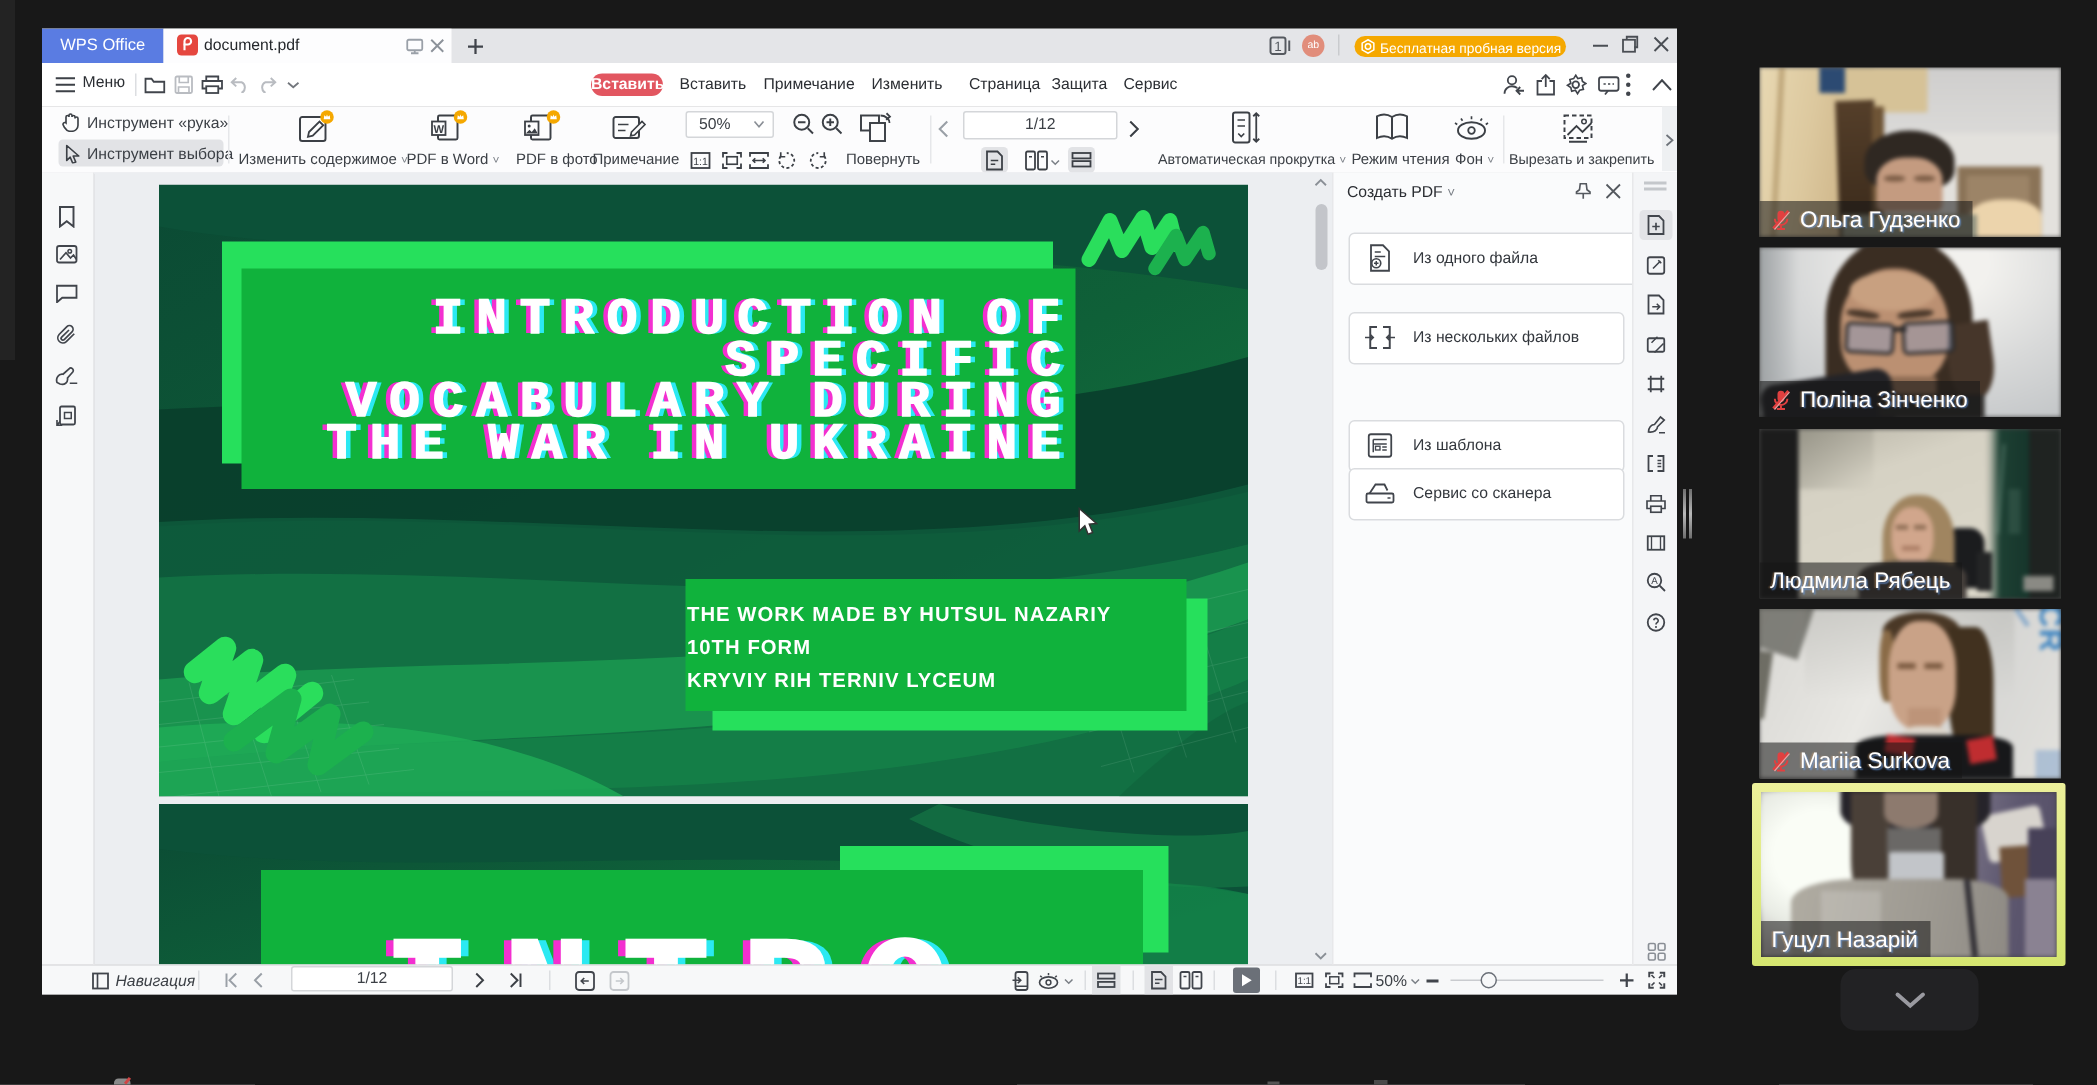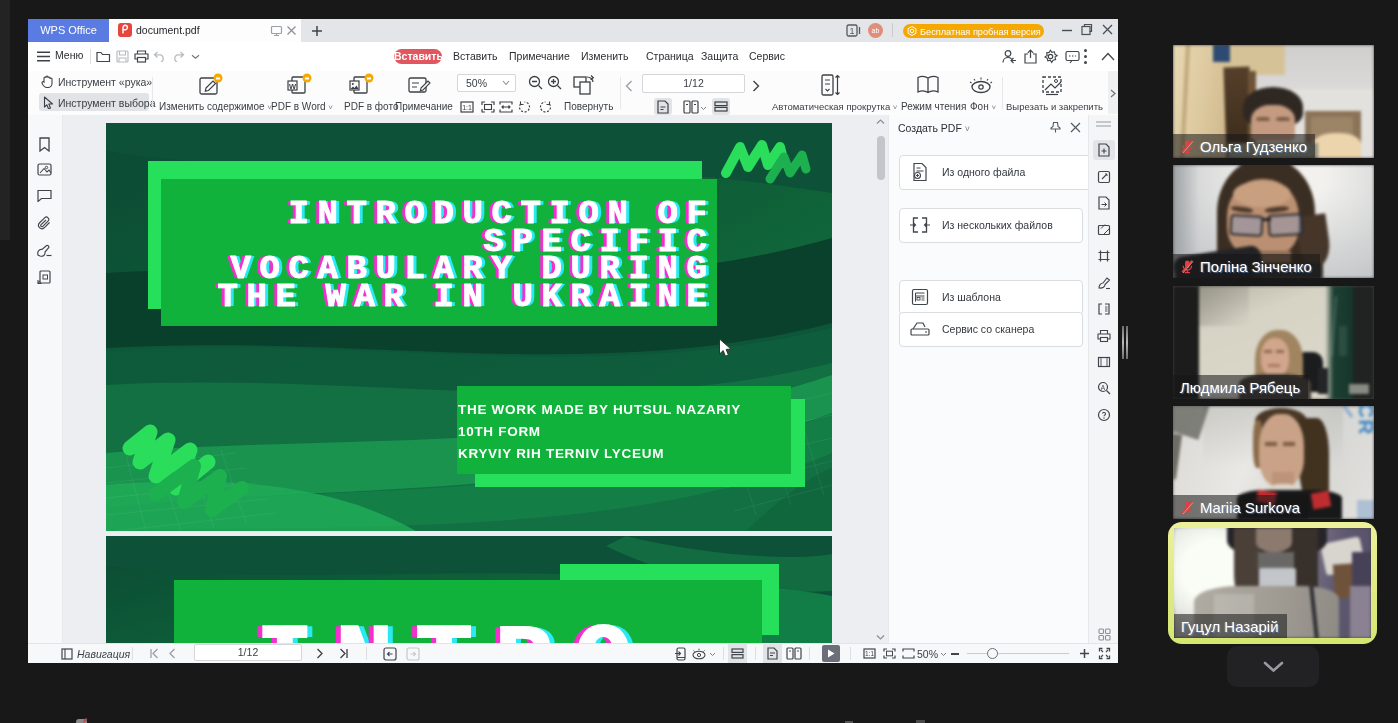--- a/index.html
+++ b/index.html
@@ -692,21 +692,21 @@
         <svg class="mic" width="14" height="15" viewBox="0 0 14 15">
           <rect x="5" y="1.5" width="4.6" height="7.5" rx="2.3" fill="#e04040"></rect>
           <path d="M3.2 6.8 a4.2 4.2 0 0 0 8.4 0 M7.3 11.2 v2 M4.6 13.6 h5.4" fill="none" stroke="#e04040" stroke-width="1.3"></path>
           <path d="M2.2 13.2 L12.2 1.6" stroke="#e04040" stroke-width="1.8"></path>
           <path d="M3 14 L13 2.4" stroke="#f0a0a0" stroke-width="0.8"></path>
         </svg>
         <span style="margin-left:6px;">Mariia Surkova</span>
       </div>
   </div>
 
-  <div class="abs" style="left:1168px;top:522px;width:209px;height:122px;background:linear-gradient(180deg,#ecf09a,#d5e670);border-radius:14px;">
+  <div class="abs" style="left:1168px;top:522px;width:209px;height:122px;background:linear-gradient(180deg,#ecf09a,#d5e670);border-radius:2px;">
     <div class="tile" style="left:6px;top:6px;width:197px;height:110px;">
       <div class="vid">
         <div class="abs" style="left:0;top:0;width:197px;height:110px;background:linear-gradient(100deg,#c8c4c2 0%,#b0aaac 30%,#8a8494 55%,#5e5870 80%,#544e66 100%);"></div>
         <div class="abs" style="left:-35px;top:-28px;width:150px;height:140px;background:radial-gradient(ellipse at center,rgba(250,253,246,1) 30%,rgba(242,247,238,0.8) 50%,rgba(230,235,228,0) 72%);"></div>
         <div class="abs" style="left:149px;top:12px;width:40px;height:32px;background:#d8d4ce;transform:rotate(-12deg);border-radius:4px;"></div>
         <div class="abs" style="left:160px;top:36px;width:22px;height:34px;background:#6f523a;transform:rotate(-4deg);"></div>
         <div class="abs" style="left:178px;top:24px;width:19px;height:86px;background:#474158;"></div>
         <div class="abs" style="left:176px;top:58px;width:21px;height:52px;background:#8a8292;"></div>
         <div class="abs" style="left:53px;top:-8px;width:100px;height:38px;background:#26242a;border-radius:0 0 45% 45%;"></div>
         <div class="abs" style="left:114px;top:0px;width:30px;height:98px;background:#38302a;border-radius:0 0 40% 30%;"></div>

